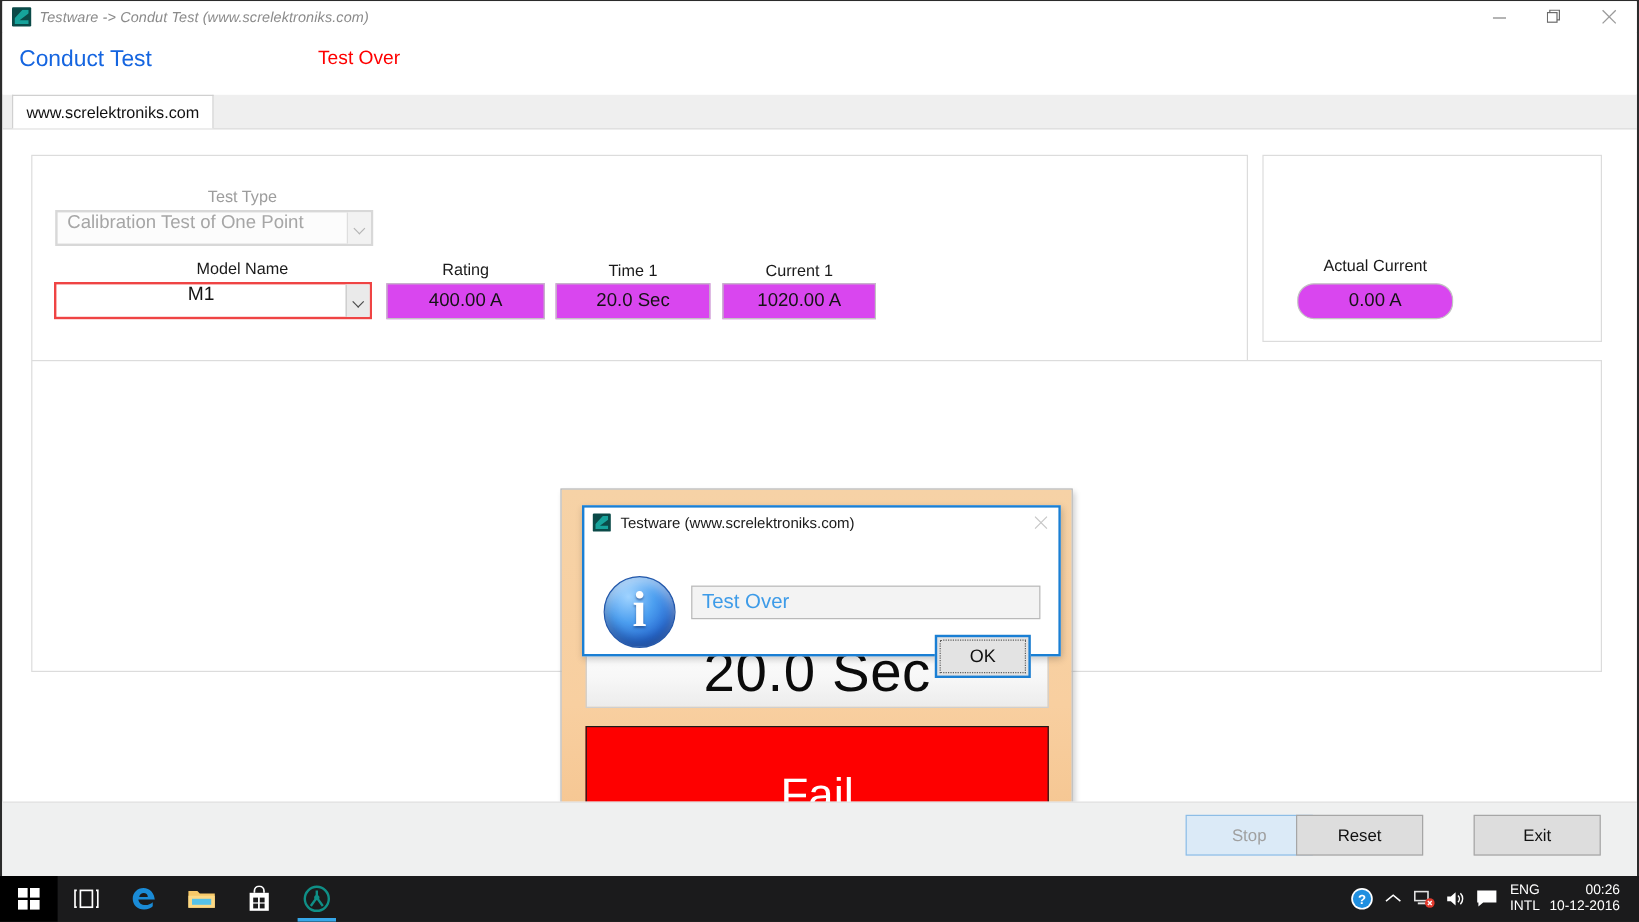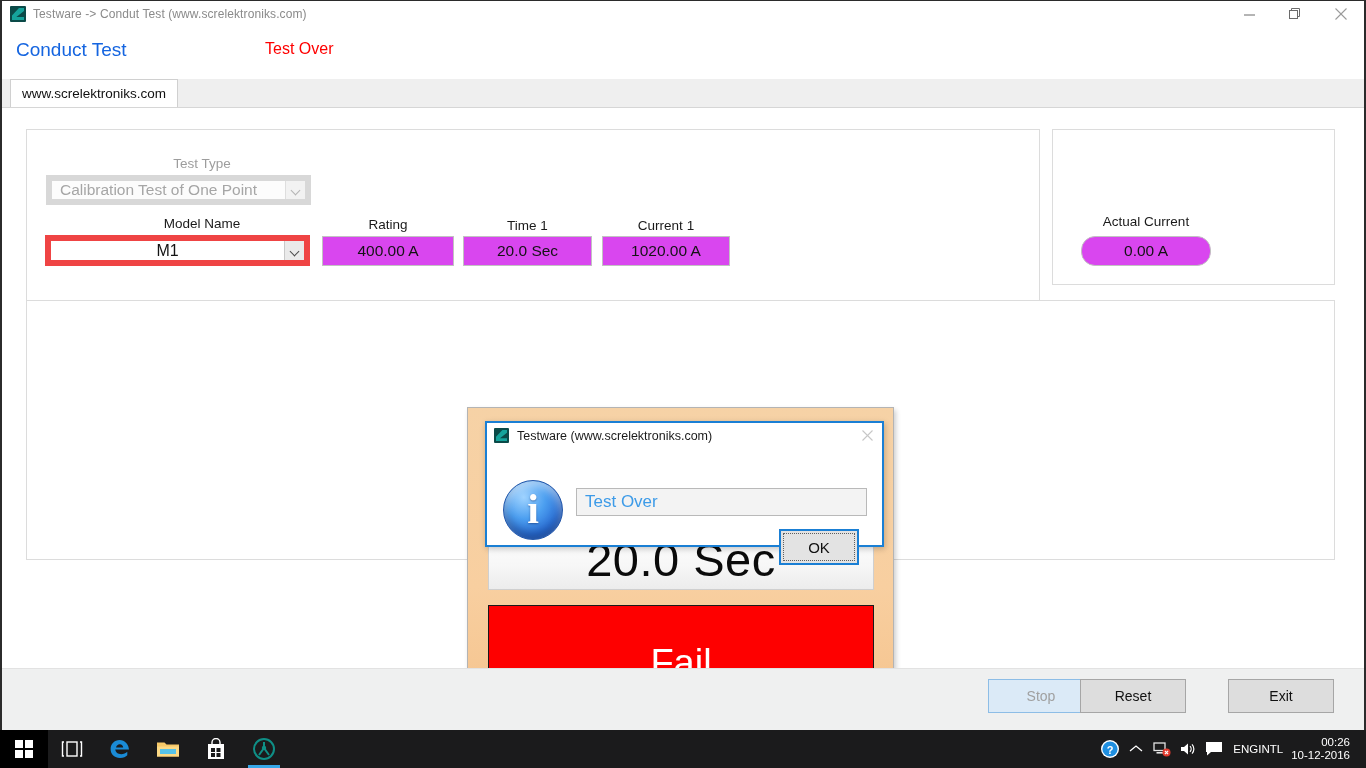--- a/index.html
+++ b/index.html
@@ -34,20 +34,21 @@
   }
   .app-icon::before {
     content: ""; position: absolute; left: 2px; top: 2px;
     width: 12px; height: 12px;
     background: #16a39b;
     clip-path: polygon(0% 62%, 58% 0%, 100% 0%, 100% 26%, 36% 74%, 100% 74%, 100% 100%, 0% 100%);
   }
   .title-text {
     font-size: 12px; color: #8a8a8a; letter-spacing: .1px;
     white-space: nowrap;
+    font-style: italic;
   }
   .win-controls {
     position: absolute; right: 0; top: 0; height: 26px;
     display: flex;
   }
   .win-btn {
     width: 46px; height: 26px;
     display: flex; align-items: center; justify-content: center;
     color: #9b9b9b;
   }
@@ -105,22 +106,22 @@
   }
   .fld-label.dim { color: #9d9d9d; }
 
   .ro-box {
     position: absolute;
     background: #d946ef; border: 1px solid #c2c2c2;
     display: flex; align-items: center; justify-content: center;
     font-size: 15.5px; color: #131313;
   }
   .combo {
-    position: absolute; background: #ffffff; border: 6px solid #ef4444;
-    display: flex; align-items: center;
+    position: absolute; background: #ffffff; border: 2px solid #ef4444;
+    display: flex; align-items: flex-start;
   }
   .combo .cval {
     flex: 1 1 auto; text-align: center; font-size: 16px; color: #131313;
   }
   .combo .carrow {
     flex: 0 0 20px; height: 100%;
     background: #eaeaea; border-left: 1px solid #c9c9c9;
     display: flex; align-items: center; justify-content: center;
   }
   .combo.disabled {
@@ -281,21 +282,21 @@
     content: ""; position: absolute; bottom: 0; left: 8px; right: 8px;
     height: 3px; background: #36a7e8;
   }
   .tray {
     margin-left: auto; display: flex; align-items: center; height: 38px;
     padding-right: 10px;
   }
   .tray-ico { width: 26px; height: 38px;
     display: flex; align-items: center; justify-content: center; position: relative; }
   .tray-lang {
-    display: flex; flex-direction: row; align-items: center;
+    display: flex; flex-direction: column; align-items: center;
     font-size: 11.5px; color: #fff; line-height: 13px;
     margin: 0 8px 0 6px;
   }
   .tray-clock {
     display: flex; flex-direction: column; align-items: flex-end;
     font-size: 11.5px; color: #fff; line-height: 13px; margin-right: 6px;
   }
 </style>
 </head>
 <body>

